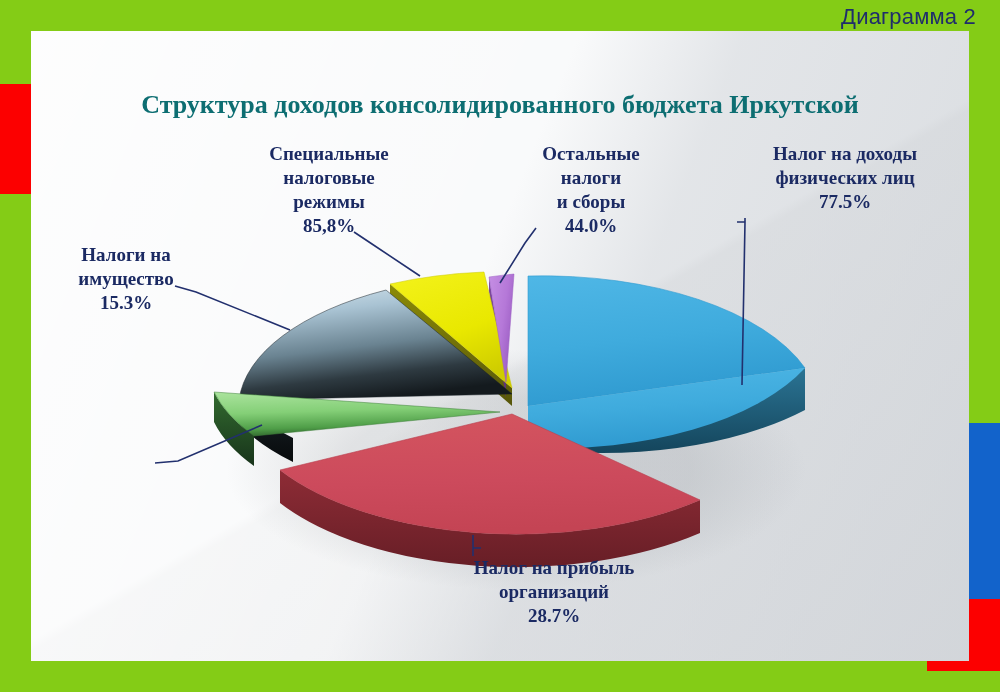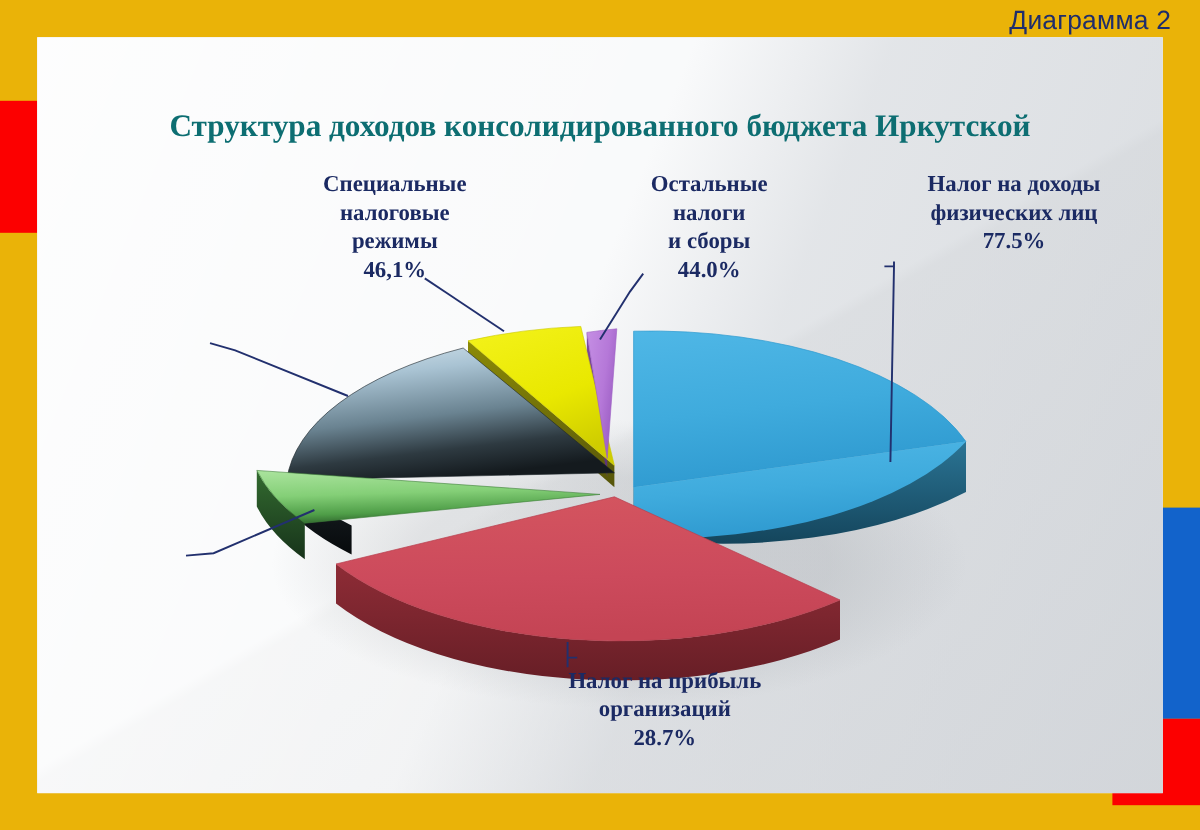--- a/index.html
+++ b/index.html
@@ -4,21 +4,21 @@
 <style>
   html,body{margin:0;padding:0;}
   body{
     width:1000px;height:692px;overflow:hidden;
     background:#ffffff;
     font-family:"Liberation Serif", serif;
     position:relative;
   }
 
   
-  #slide{position:absolute;inset:0;background:#eab308;}
+  #slide{position:absolute;inset:0;background:#84cc16;}
 
   
   .deco{position:absolute;}
   #deco-red-left{left:0;top:84px;width:33px;height:110px;background:#fc0000;}
   #deco-blue-right{right:0px;top:423px;width:73px;height:176px;background:#1263cb;}
   #deco-red-right{right:0px;top:599px;width:73px;height:72px;background:#fc0000;}
 
   
   #panel{
     position:absolute;left:31px;top:31px;width:938px;height:630px;
@@ -212,18 +212,21 @@
   <div class="lbl" id="lbl-ndfl">Налог на доходы
 физических лиц
 77.5%</div>
   <div class="lbl" id="lbl-other">Остальные
 налоги
 и сборы
 44.0%</div>
   <div class="lbl" id="lbl-special">Специальные
 налоговые
 режимы
-46,1%</div>
+85,8%</div>
+  <div class="lbl" id="lbl-prop">Налоги на
+имущество
+15.3%</div>
   <div class="lbl" id="lbl-profit">Налог на прибыль
 организаций
 28.7%</div>
 
 </div>
 
 </body></html>

